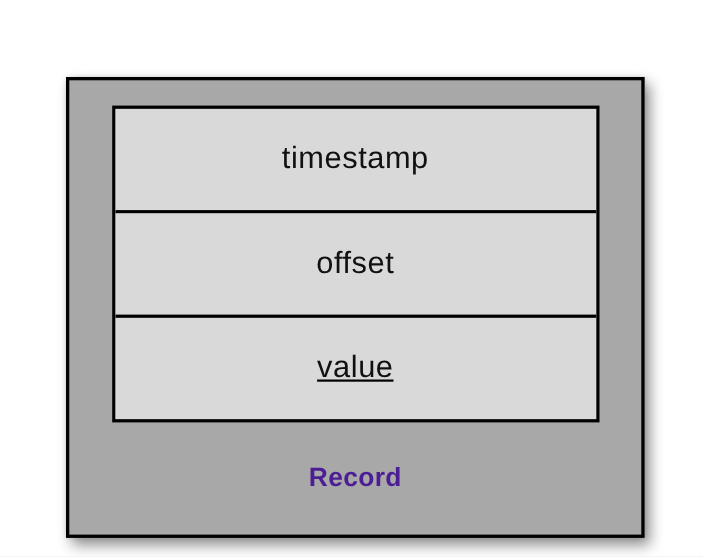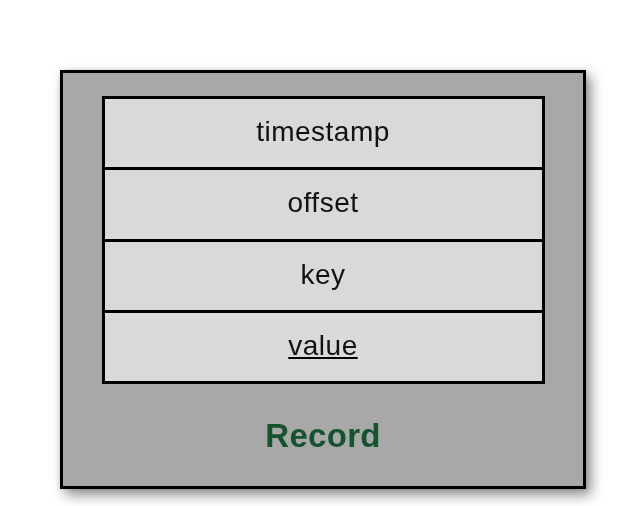--- a/index.html
+++ b/index.html
@@ -56,44 +56,41 @@
     padding-bottom: 2px;
   }
   .record-label-area {
     flex: 1 1 0;
     display: flex;
     align-items: center;
     justify-content: center;
     width: 100%;
   }
   .record-label {
-    font-size: 33px;
+    font-size: 24px;
     font-weight: 700;
     letter-spacing: 0.3px;
-    color: #14532d;
+    color: #4c1d95;
     line-height: 1;
     text-align: center;
   }
 </style>
 </head>
 <body>
 
 <div class="canvas">
   <div class="record-box">
     <div class="field-stack">
       <div class="field-row">
         <span class="field-label">timestamp</span>
       </div>
       <div class="field-row">
         <span class="field-label">offset</span>
       </div>
       <div class="field-row">
-        <span class="field-label">key</span>
-      </div>
-      <div class="field-row">
         <span class="field-label">value</span>
       </div>
     </div>
     <div class="record-label-area">
       <span class="record-label">Record</span>
     </div>
   </div>
 </div>
 
 </body></html>

